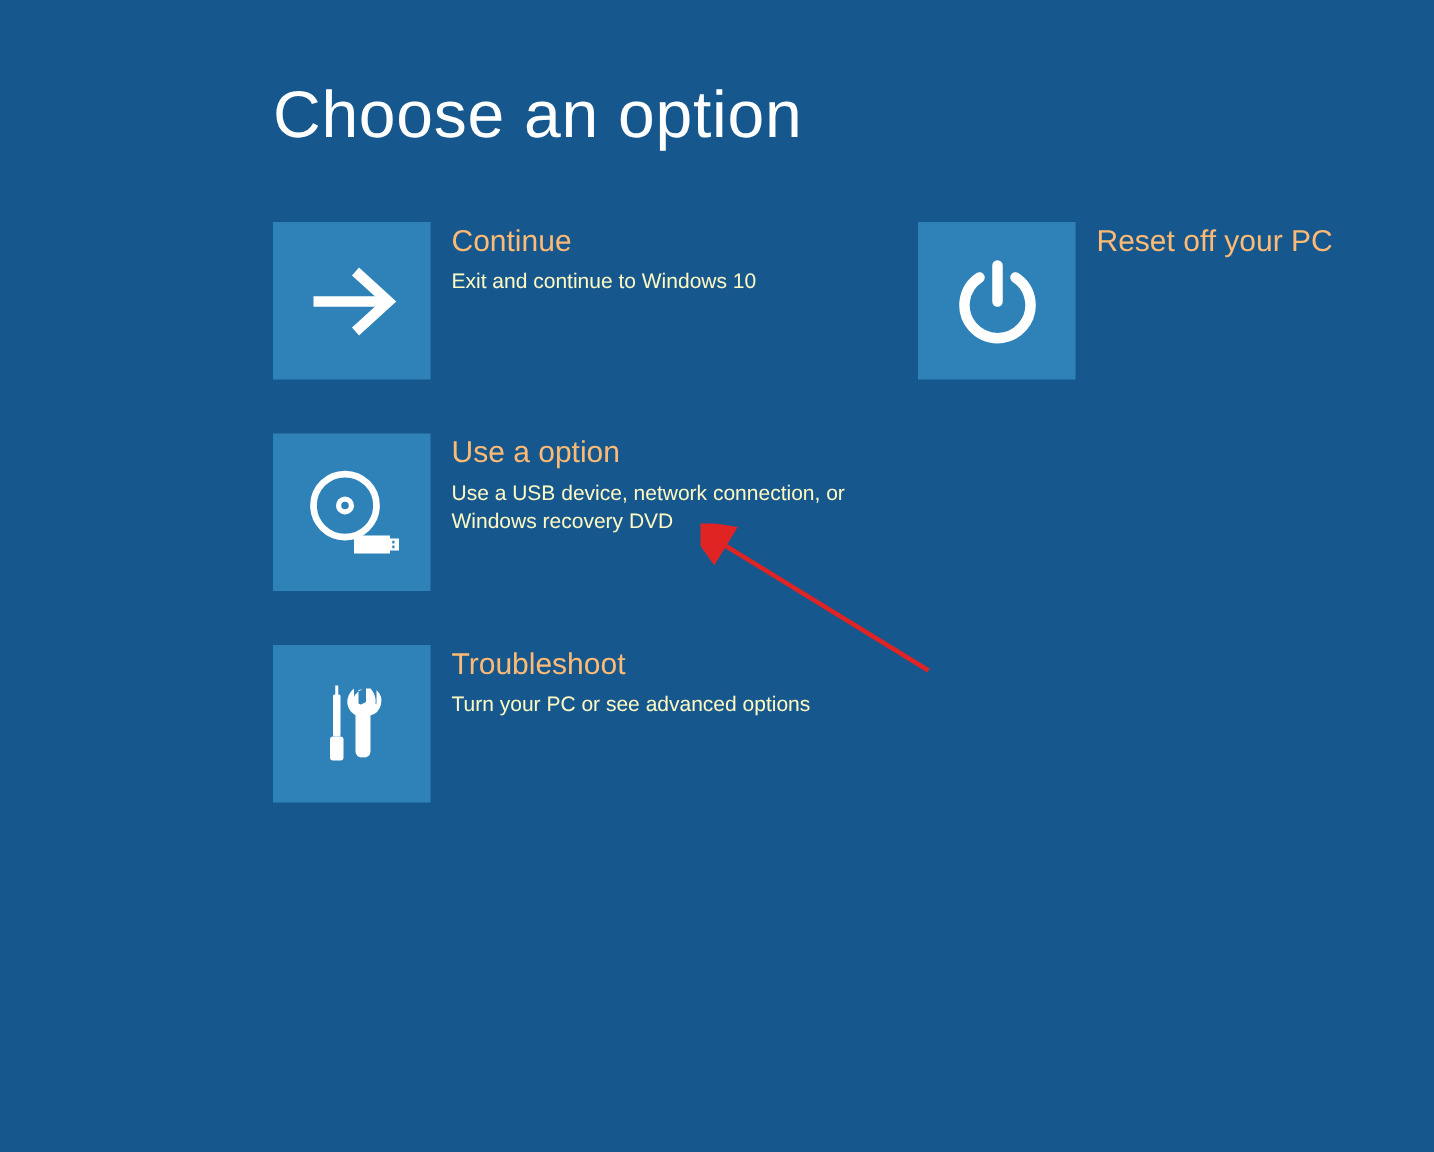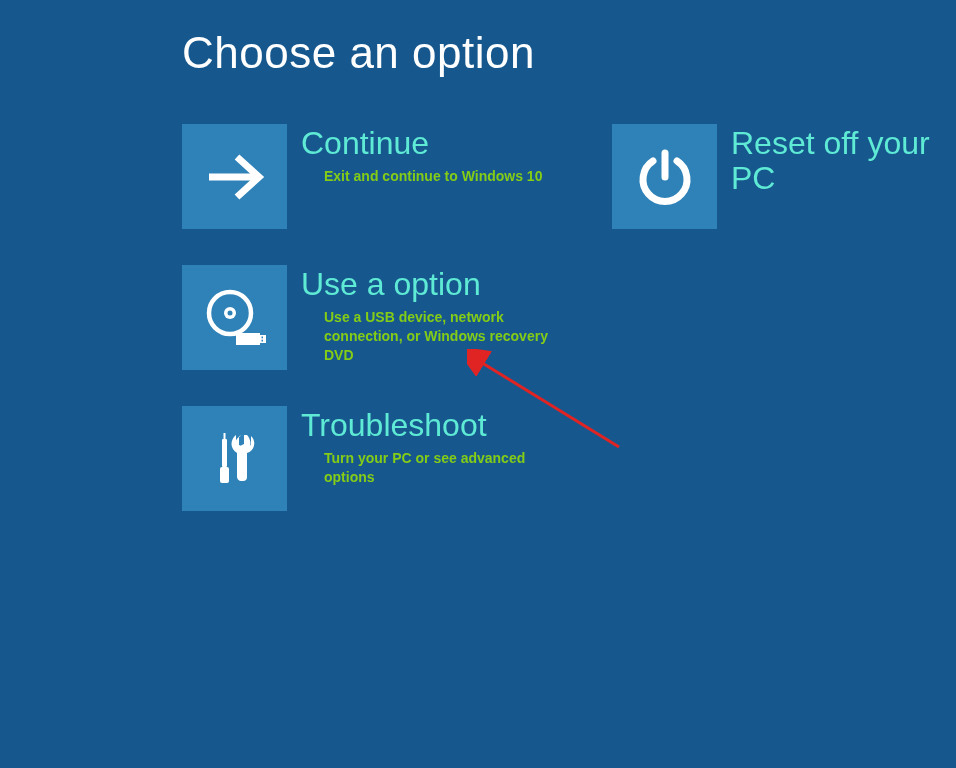--- a/index.html
+++ b/index.html
@@ -10,21 +10,21 @@
   body {
     width: 956px;
     height: 768px;
     background: #16588e;
     font-family: "Segoe UI", "Segoe UI Light", Arial, sans-serif;
     color: #ffffff;
     overflow: hidden;
     position: relative;
   }
   .container {
-    padding: 28px 0 0 182px;
+    padding: 52px 0 0 182px;
   }
   .page-title {
     font-size: 44px;
     font-weight: 300;
     letter-spacing: 0.5px;
     margin-bottom: 46px;
     color: #ffffff;
   }
   .columns {
     display: flex;
@@ -52,32 +52,31 @@
     flex-shrink: 0;
   }
   .icon-box svg {
     display: block;
   }
   .tile-text {
     padding-left: 14px;
     padding-top: 2px;
   }
   .tile-title {
-    font-size: 32px;
+    font-size: 20px;
     font-weight: 300;
     line-height: 1.1;
     margin-bottom: 6px;
-    color: #5eead4;
+    color: #fdba74;
   }
   .tile-desc {
     font-size: 14px;
-    font-weight: 700;
+    font-weight: 400;
     line-height: 1.35;
-    color: #84cc16;
-    margin-left: 23px;
+    color: #fef9c3;
   }
   .annotation-arrow {
     position: absolute;
     pointer-events: none;
   }
 </style>
 </head>
 <body>
 
 <div class="container">

